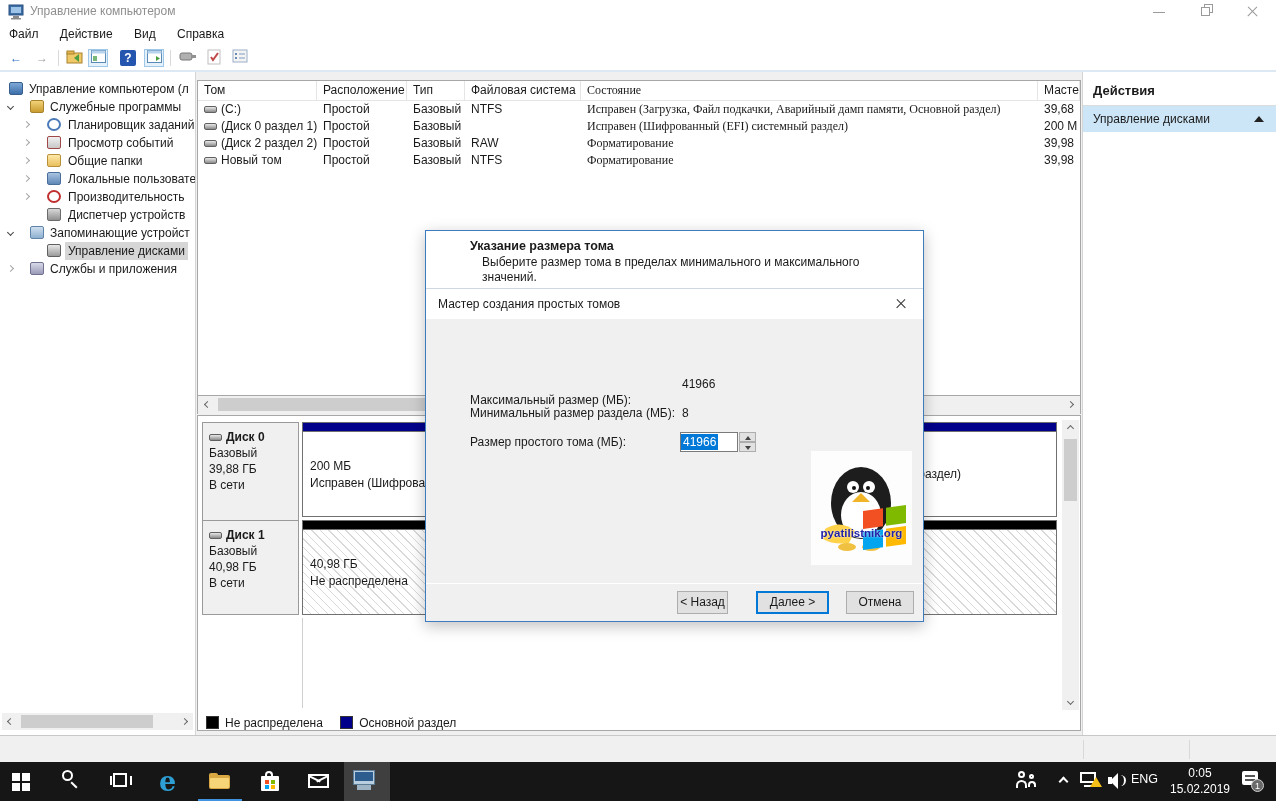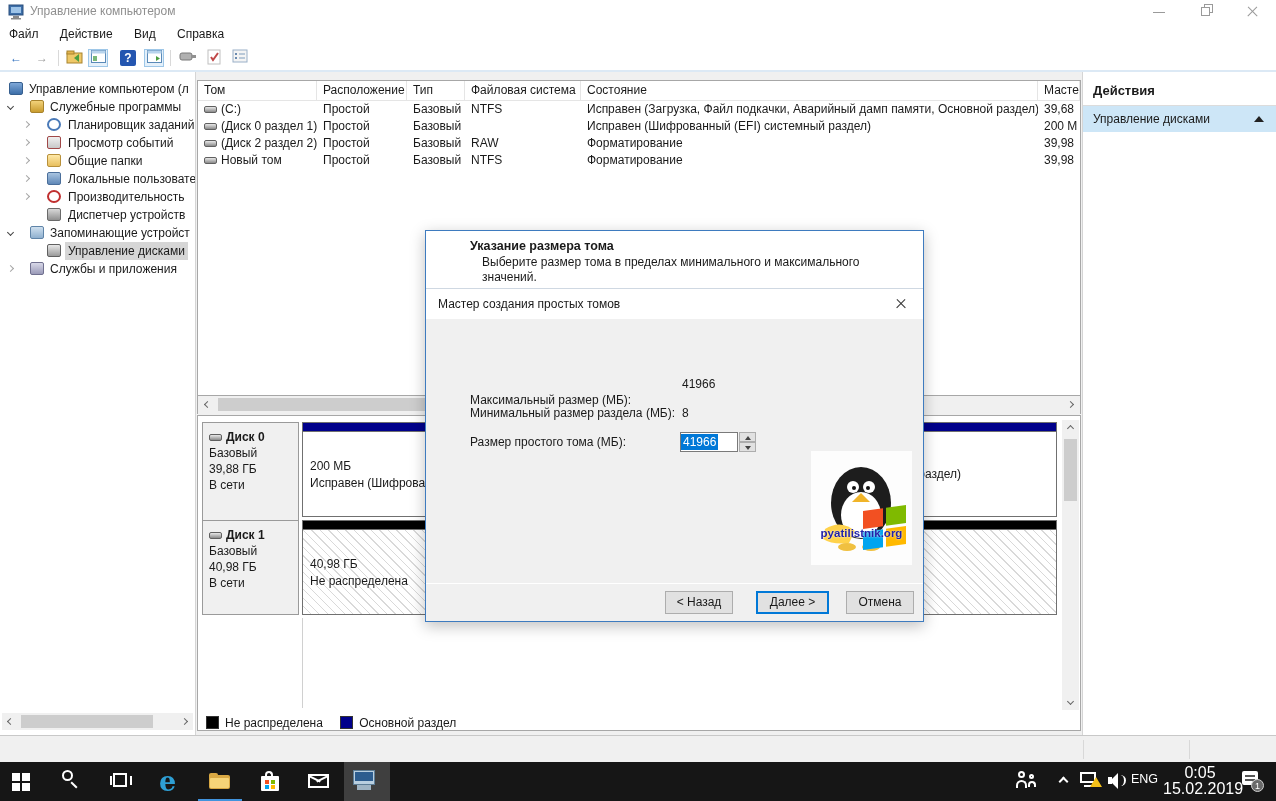--- a/index.html
+++ b/index.html
@@ -54,21 +54,21 @@
   .sbtn .chev.up { border-left:1.4px solid #666; border-top:1.4px solid #666; transform:rotate(45deg); border-right:none; border-bottom:none; }
   .sbtn .chev.dn { border-right:1.4px solid #666; border-bottom:1.4px solid #666; transform:rotate(45deg); }
   .sthumb { position:absolute; background:#cdcdcd; }
 
   
   #volumes { left:197px; top:80px; width:884px; height:316px; background:#fff; border:1px solid #a7a7a7; }
   .vhead { display:flex; height:20px; line-height:19px; border-bottom:1px solid #e5e5e5; }
   .vhead > div { padding-left:6px; border-right:1px solid #e5e5e5; overflow:hidden; white-space:nowrap; }
   .vrow { display:flex; height:17px; line-height:17px; }
   .vrow > div { padding-left:6px; overflow:hidden; white-space:nowrap; }
-  .c0{width:119px;} .c1{width:90px;} .c2{width:58px;} .c3{width:116px;} .c4{width:457px;} .c5{flex:1;}
+  .c0{width:119px;} .c1{width:90px;} .c2{width:58px;} .c3{width:116px;} .c4{width:457px;font-family:Liberation Serif, serif;} .c5{flex:1;}
   .vico { display:inline-block; width:13px; height:7px; margin-right:4px; background:linear-gradient(#e8e8e8,#8a8a8a); border:1px solid #606060; border-radius:2px; vertical-align:middle; }
 
   
   #diskview { left:197px; top:415px; width:884px; height:316px; background:#fff; border:1px solid #a7a7a7; }
   .dinfo { position:absolute; background:#f0f0f0; border:1px solid #9a9a9a; padding:6px 6px; line-height:16px; }
   .dname { font-weight:bold; }
   .part { position:absolute; border:1px solid #707070; background:#fff; overflow:hidden; }
   .pbar { height:9px; border-bottom:1px solid #707070; }
   .plabel { padding:26px 0 0 7px; line-height:17px; white-space:nowrap; }
   .hatch { background:repeating-linear-gradient(45deg,#ffffff 0 5px,#d9d9d9 5px 6px); }
@@ -414,21 +414,21 @@
       <g transform="translate(52,60) skewY(-8)">
         <rect x="0" y="0" width="20" height="18" fill="#f25022"></rect>
         <rect x="23" y="0" width="20" height="18" fill="#7fba00"></rect>
         <rect x="0" y="21" width="20" height="18" fill="#00a4ef"></rect>
         <rect x="23" y="21" width="20" height="18" fill="#ffb900"></rect>
       </g>
     </svg>
     <div class="wmtext">pyatilistnik.org</div>
   </div>
   <div id="dlg-sep"></div>
-  <div class="dbtn" style="left:239px;width:68px">&lt; Назад</div>
+  <div class="dbtn" style="left:251px;width:51px">&lt; Назад</div>
   <div class="dbtn focus" style="left:330px;width:73px">Далее &gt;</div>
   <div class="dbtn" style="left:420px;width:68px">Отмена</div>
 </div>
 
 <div class="abs" id="taskbar">
   <div class="tkactive"></div>
   <div class="tkul"></div>
 
   <div class="abs" style="left:12px;top:11px;width:18px;height:18px">
     <span class="wsq" style="left:0;top:0"></span>
@@ -490,21 +490,21 @@
     <span style="position:absolute;left:0;top:1px;width:16px;height:11px;border:2px solid #fff"></span>
     <span class="stick" style="left:4px;top:14px;width:8px;height:2px"></span>
     <span style="position:absolute;left:10px;top:6px;width:0;height:0;border-left:6px solid transparent;border-right:6px solid transparent;border-bottom:10px solid #f4c018"></span>
   </div>
   <div class="abs" style="left:1108px;top:772px;margin-top:-762px;width:20px;height:17px">
     <span style="position:absolute;left:0;top:5px;width:4px;height:7px;background:#fff"></span>
     <span style="position:absolute;left:2px;top:1px;width:0;height:0;border-top:8px solid transparent;border-bottom:8px solid transparent;border-right:8px solid #fff"></span>
     <span style="position:absolute;left:12px;top:3px;width:6px;height:11px;border-right:2px solid #fff;border-radius:0 8px 8px 0"></span>
   </div>
   <div class="tray" style="left:1131px;top:10px;font-size:12.5px">ENG</div>
-  <div class="tray" style="left:1163px;top:3px;width:74px;text-align:center;font-size:16px;line-height:16px">
+  <div class="tray" style="left:1163px;top:3px;width:74px;text-align:center;font-size:12px;line-height:16px">
     <div>0:05</div>
     <div>15.02.2019</div>
   </div>
   <div class="abs" style="left:1242px;top:771px;margin-top:-762px;width:22px;height:22px">
     <span style="position:absolute;left:0;top:0;width:16px;height:14px;background:#fff;border-radius:2px"></span>
     <span style="position:absolute;left:3px;top:4px;width:10px;height:1.5px;background:#555"></span>
     <span style="position:absolute;left:3px;top:8px;width:10px;height:1.5px;background:#555"></span>
     <span style="position:absolute;left:9px;top:8px;width:13px;height:13px;background:#6a6a6a;border:1.5px solid #cfcfcf;border-radius:50%;color:#fff;font-size:9px;text-align:center;line-height:13px">1</span>
   </div>
 </div>

